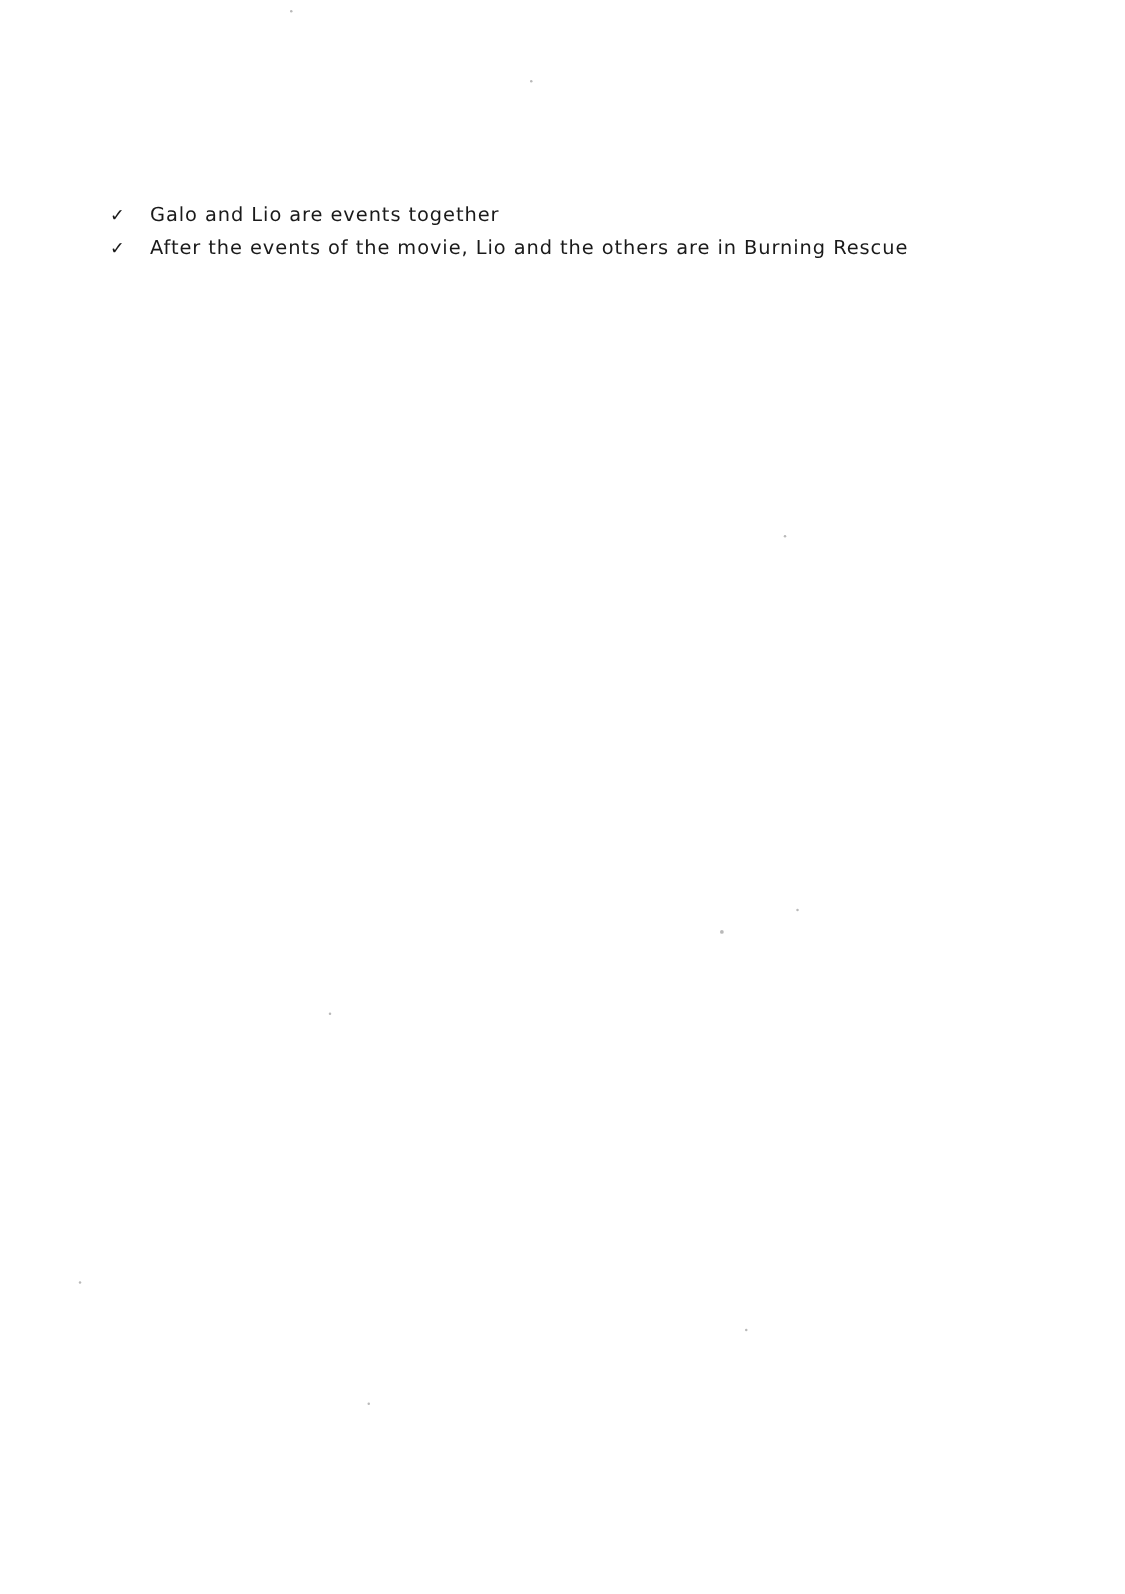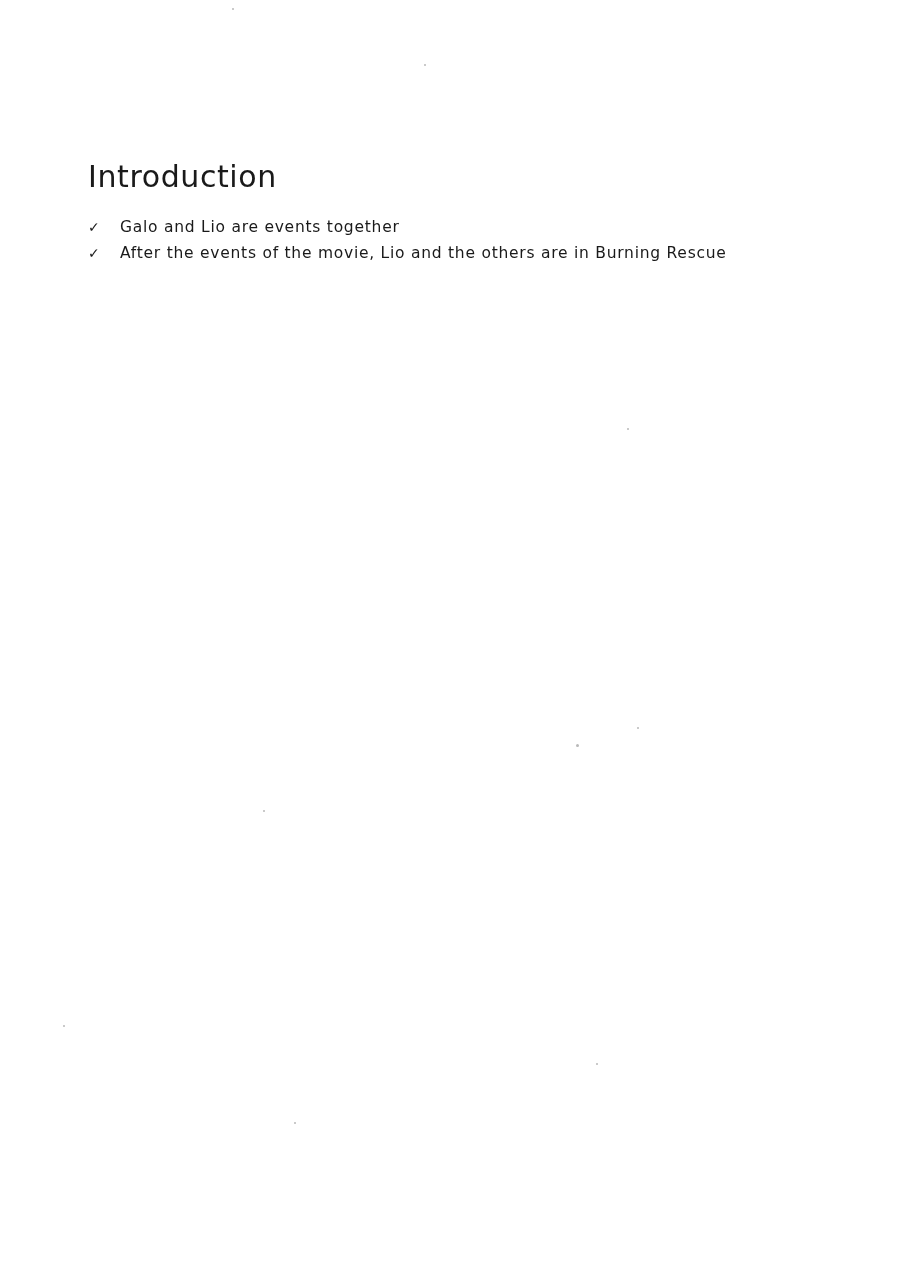--- a/index.html
+++ b/index.html
@@ -78,21 +78,20 @@
     pointer-events: none;
   }
 </style>
 </head>
 <body>
 
 <div class="page">
 
   <div class="content">
 
-    <h1 class="doc-title">Introduction</h1>
 
     <ul class="bullet-list">
 
       <li class="bullet-item">
         <span class="bullet-marker">✓</span>
         <span class="bullet-text">Galo and Lio are events together</span>
       </li>
 
       <li class="bullet-item">
         <span class="bullet-marker">✓</span>

